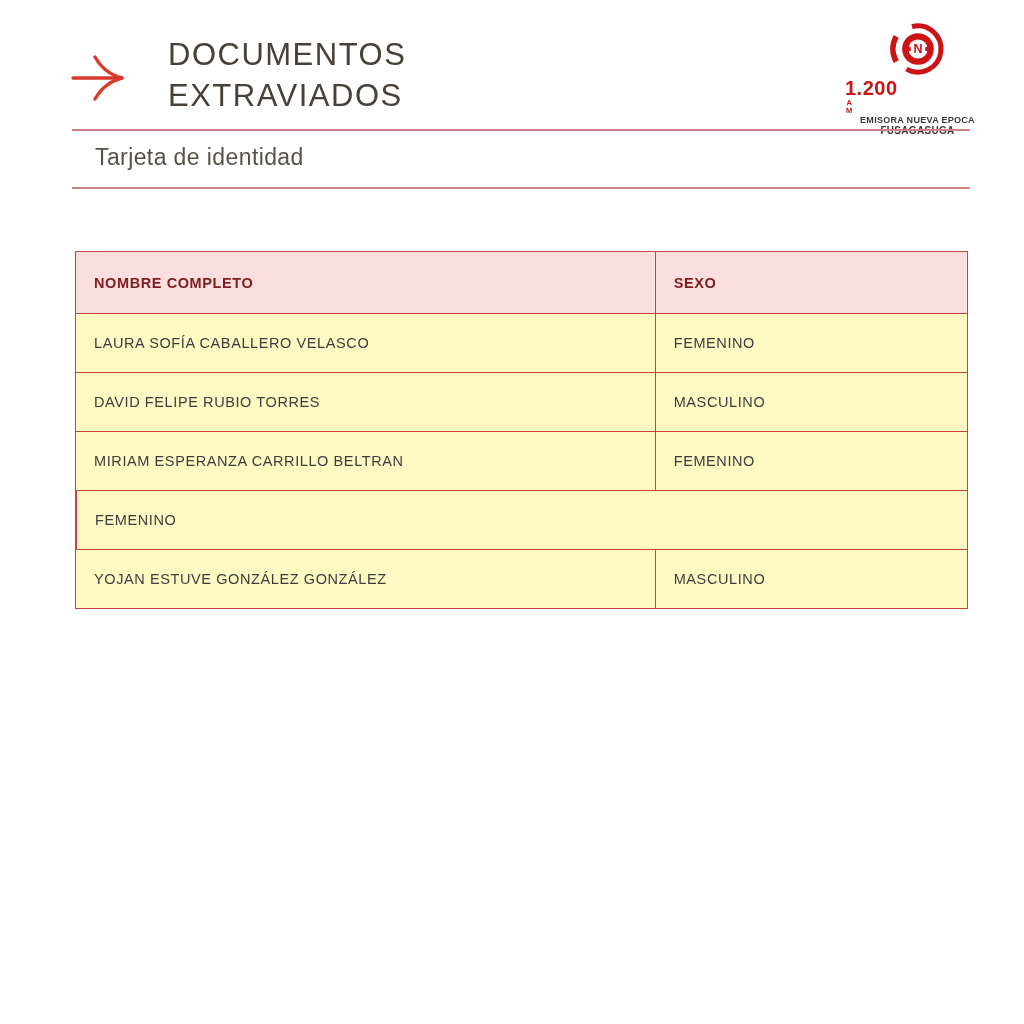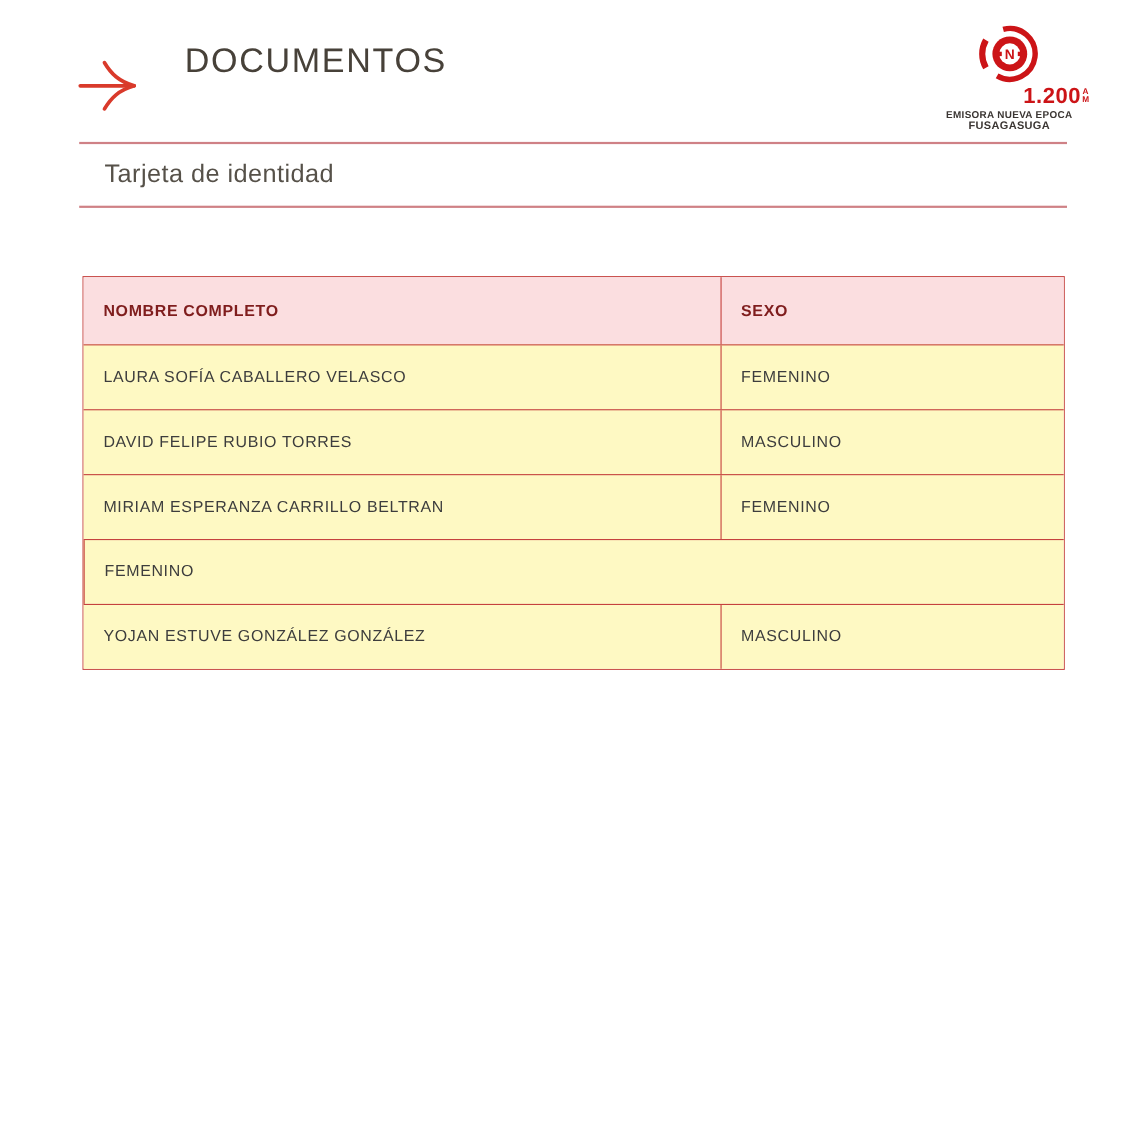--- a/index.html
+++ b/index.html
@@ -8,21 +8,21 @@
 
   .canvas { position:absolute; inset:0; width:1024px; height:1024px; background:#ffffff; overflow:hidden; }
 
   
   .arrow-wrap { position:absolute; left:70px; top:50px; width:56px; height:56px; }
   .title { position:absolute; left:168px; top:34px; font-size:31px; line-height:41px;
            letter-spacing:1.5px; color:#474139; font-weight:400; }
 
   .logo { position:absolute; left:845px; top:16px; width:145px; text-align:center; }
   .logo-emblem { width:66px; height:66px; margin:0 auto; display:block; }
-  .logo-freq-row { display:flex; justify-content:flex-end; align-items:flex-start; margin-top:-4px; }
+  .logo-freq-row { display:flex; justify-content:flex-start; align-items:flex-start; margin-top:-4px;flex-direction:column; }
   .logo-freq { color:#cc1417; font-weight:bold; font-size:20px; letter-spacing:0.5px; line-height:20px; }
   .logo-am { display:flex; flex-direction:column; color:#cc1417; font-weight:bold;
              font-size:7.5px; line-height:7.5px; margin-left:1px; margin-top:1px; }
   .logo-station { color:#3b3633; font-weight:bold; font-size:9px; letter-spacing:0.3px; line-height:11px; margin-top:1px; }
   .logo-city { color:#3b3633; font-weight:bold; font-size:10px; letter-spacing:0.3px; line-height:10px; }
 
   
   .rule { position:absolute; left:72px; width:898px; height:2px; background:#cf8186; }
   .rule-1 { top:129px; }
   .rule-2 { top:187px; }
@@ -51,20 +51,21 @@
       <g fill="none" stroke="#d93a2b" stroke-width="3.4" stroke-linecap="round">
         <path d="M3 28 L47 28"></path>
         <path d="M25 7 C31 17 38 24 52 28"></path>
         <path d="M25 49 C31 39 38 32 52 28"></path>
       </g>
     </svg>
   </div>
 
   <div class="title">
     <div>DOCUMENTOS</div>
+    <div>EXTRAVIADOS</div>
   </div>
 
   <div class="logo">
     <svg class="logo-emblem" viewBox="0 0 100 100">
       <g fill="none" stroke="#cc1417">
         <path d="M40.9 16.2 A35 35 0 1 1 32.5 80.4" stroke-width="7.5"></path>
         <path d="M17.1 31 A38 38 0 0 0 17.1 69" stroke-width="8.5"></path>
       </g>
       <circle cx="50" cy="50" r="24" fill="#cc1417"></circle>
       <circle cx="50" cy="50" r="14.5" fill="#ffffff"></circle>

